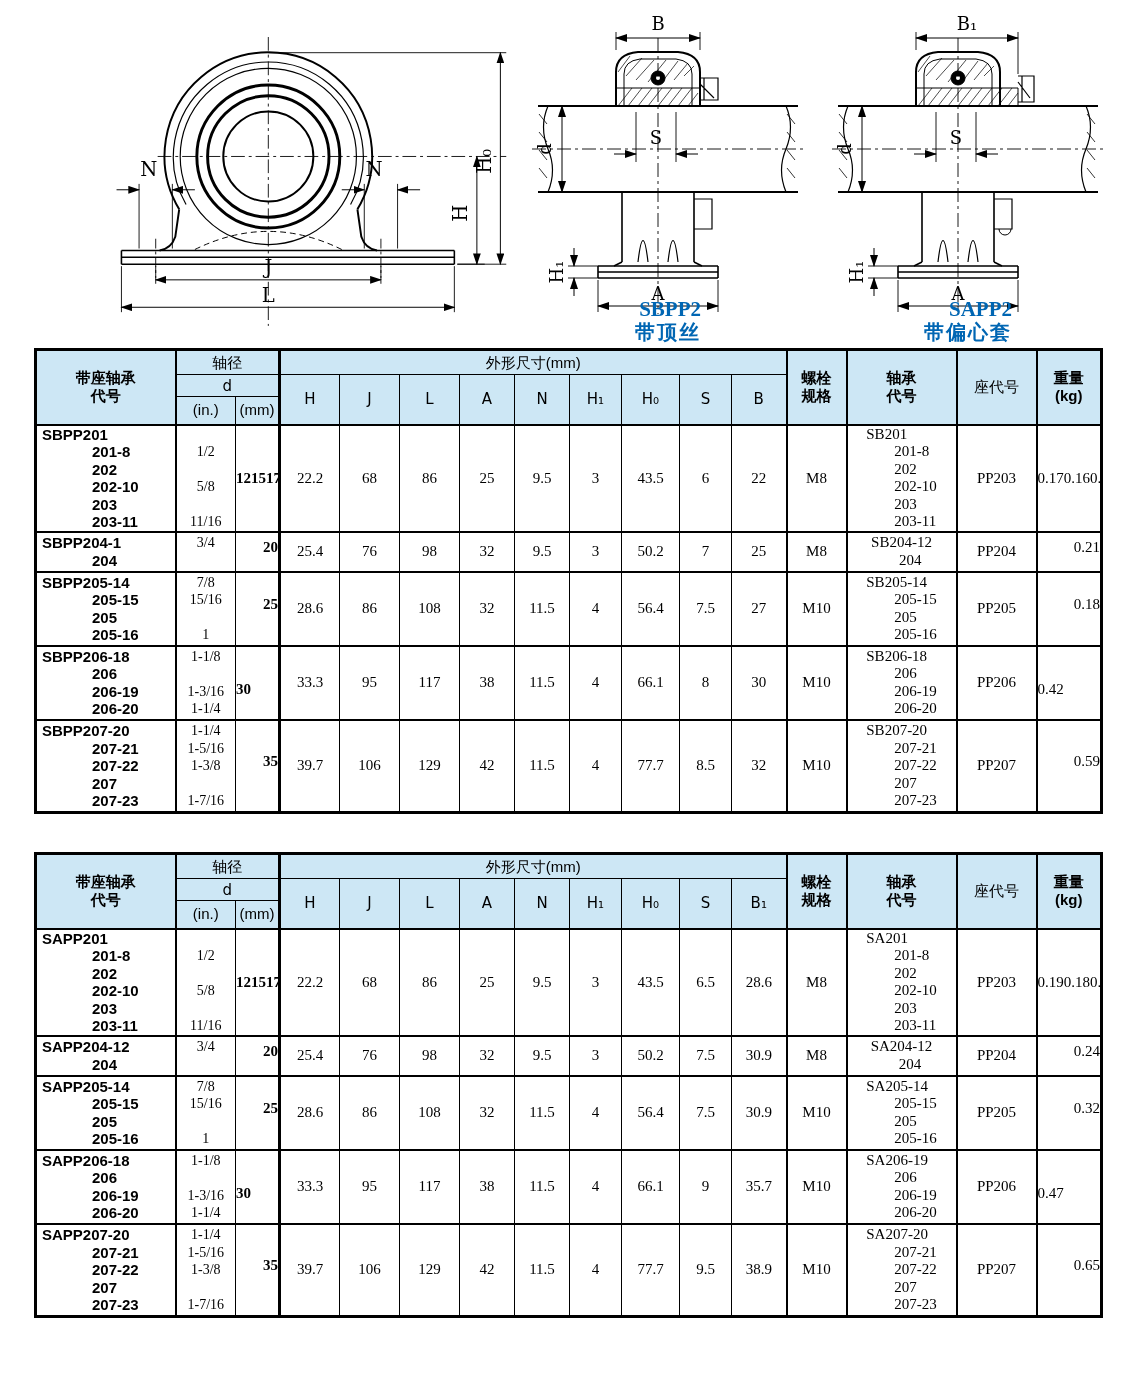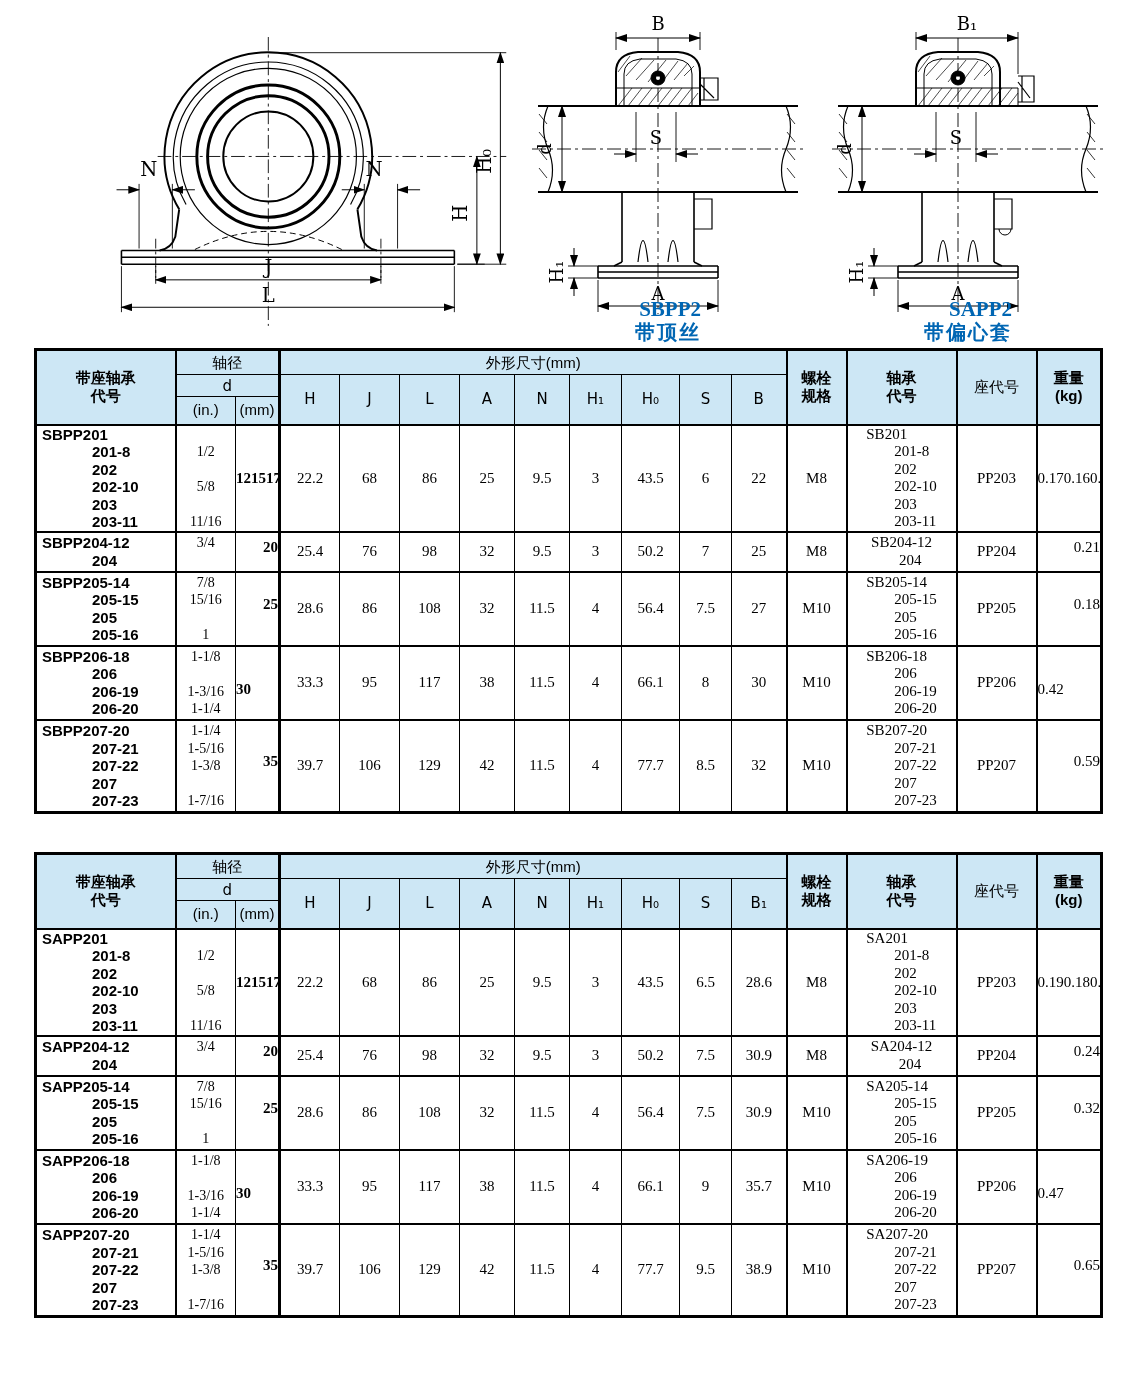--- a/index.html
+++ b/index.html
@@ -327,21 +327,21 @@
       <td class="bl2">
           <div class="stack wstack">
             <span>0.17</span>
             <span>0.16</span>
             <span>0.15</span>
           </div>
         </td>
     </tr>
     <tr class="grp h40">
       <td class="codecell">
-          <span class="cl">SBPP204-12</span>
+          <span class="cl">SBPP204-1</span>
           <span class="cl ind">204</span>
         </td>
       <td class="bl2">
           <span class="dl">3/4</span>
           <span class="dl"></span>
         </td>
       <td>
           <div class="stack low">
             <span>20</span>
           </div>

